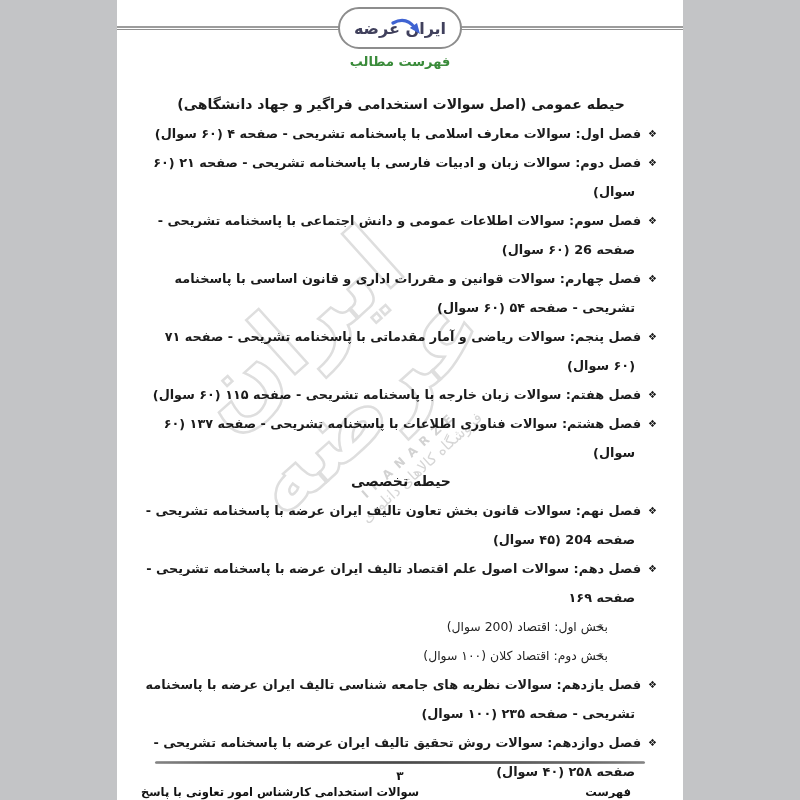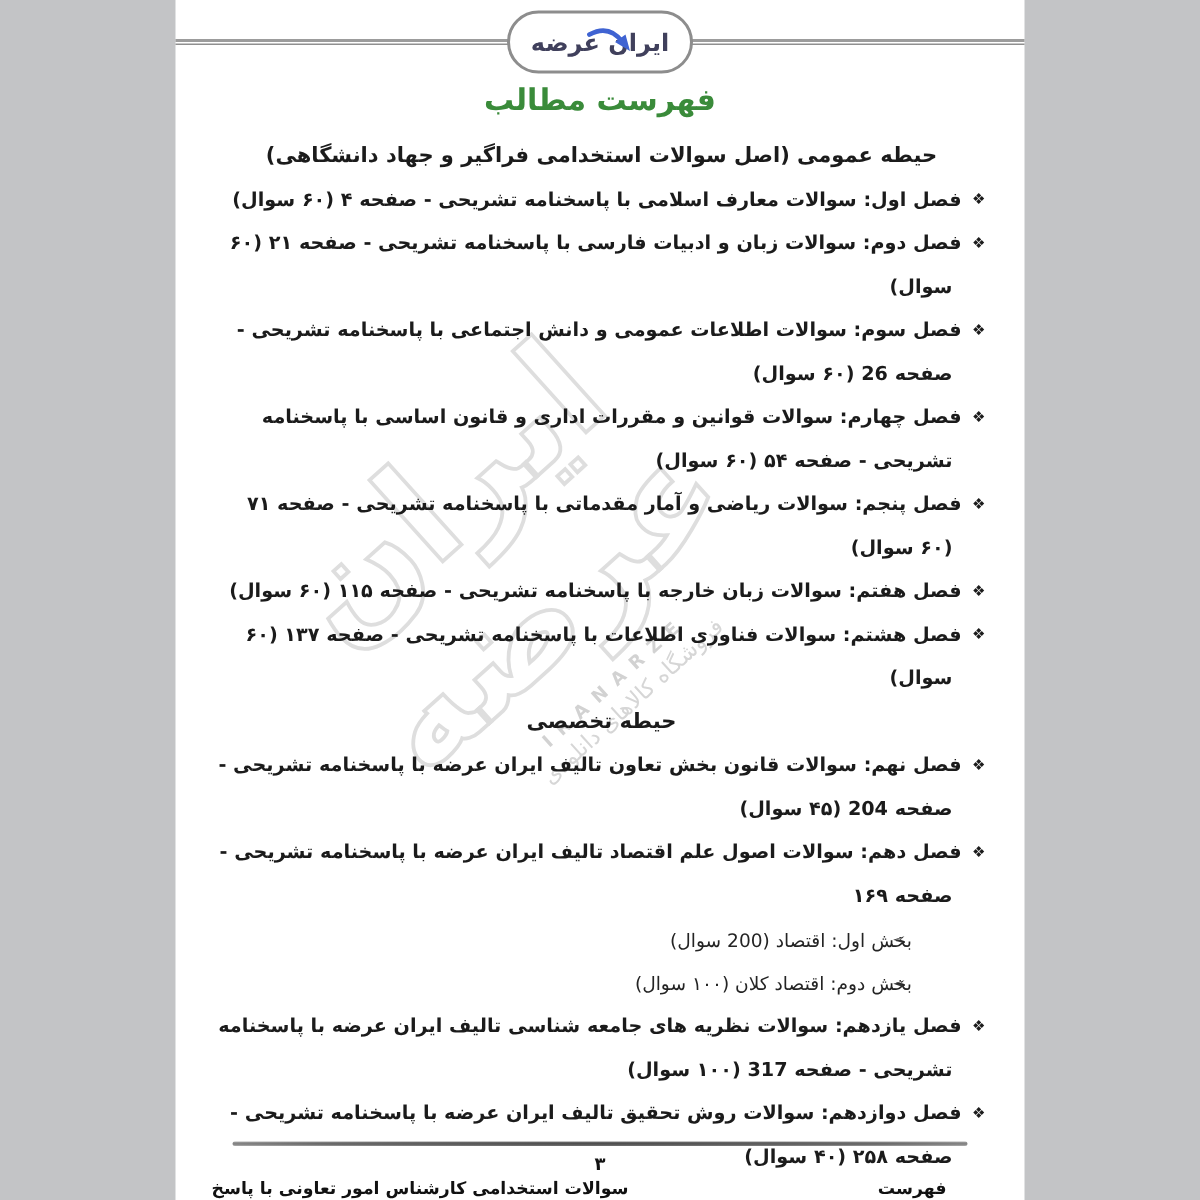--- a/index.html
+++ b/index.html
@@ -19,21 +19,21 @@
   
   .wm { position:absolute; top:240px; left:15px; width:530px; height:400px;
         transform:rotate(-42deg); z-index:0; text-align:center; pointer-events:none; }
   .wm-big { direction:rtl; font-size:96px; font-weight:bold; line-height:1.05;
             color:transparent; -webkit-text-stroke:2.5px #dedede; }
   .wm-en { font-size:12px; color:#d2d2d2; letter-spacing:7px; margin-top:10px; font-weight:bold; }
   .wm-small { direction:rtl; font-size:15px; color:#d6d6d6; letter-spacing:3px; margin-top:2px; }
 
   
   .content { position:relative; z-index:1; padding-top:54px; }
-  .page-title { text-align:center; font-size:20px; font-weight:bold; color:#3a8b3a; height:24px; }
+  .page-title { text-align:center; font-size:13px; font-weight:bold; color:#3a8b3a; height:24px; }
   .toc { direction:rtl; padding:12px 26px 0 28px; }
   .row { text-align:right; line-height:29px; font-size:12.8px; font-weight:bold; color:#1b1b1b; }
   .row.section { text-align:center; font-size:14px; }
   .row.chapter { padding-right:22px; text-indent:-22px; }
   .row.sub { padding-right:62px; text-indent:-20px; font-weight:normal; font-size:12.4px; color:#242424; }
   .bullet { font-size:10px; margin-left:7px; vertical-align:1px; }
   .sub .bullet { display:inline-block; transform:scaleX(-1); font-size:11px; color:#333; }
 
   
   .footer-rule { position:absolute; bottom:36px; left:38px; right:38px; height:3px;
@@ -75,21 +75,21 @@
           <div class="row chapter"><span class="bullet">❖</span><span>فصل سوم: سوالات اطلاعات عمومی و دانش اجتماعی با پاسخنامه تشریحی - صفحه 26 (۶۰ سوال)</span></div>
           <div class="row chapter"><span class="bullet">❖</span><span>فصل چهارم: سوالات قوانین و مقررات اداری و قانون اساسی با پاسخنامه تشریحی - صفحه ۵۴ (۶۰ سوال)</span></div>
           <div class="row chapter"><span class="bullet">❖</span><span>فصل پنجم: سوالات ریاضی و آمار مقدماتی با پاسخنامه تشریحی - صفحه ۷۱ (۶۰ سوال)</span></div>
           <div class="row chapter"><span class="bullet">❖</span><span>فصل هفتم: سوالات زبان خارجه با پاسخنامه تشریحی - صفحه ۱۱۵ (۶۰ سوال)</span></div>
           <div class="row chapter"><span class="bullet">❖</span><span>فصل هشتم: سوالات فناوری اطلاعات با پاسخنامه تشریحی - صفحه ۱۳۷ (۶۰ سوال)</span></div>
           <div class="row section"><span>حیطه تخصصی</span></div>
           <div class="row chapter"><span class="bullet">❖</span><span>فصل نهم: سوالات قانون بخش تعاون تالیف ایران عرضه با پاسخنامه تشریحی - صفحه 204 (۴۵ سوال)</span></div>
           <div class="row chapter"><span class="bullet">❖</span><span>فصل دهم: سوالات اصول علم اقتصاد تالیف ایران عرضه با پاسخنامه تشریحی - صفحه ۱۶۹</span></div>
           <div class="row sub"><span class="bullet">➢</span><span>بخش اول: اقتصاد (200 سوال)</span></div>
           <div class="row sub"><span class="bullet">➢</span><span>بخش دوم: اقتصاد کلان (۱۰۰ سوال)</span></div>
-          <div class="row chapter"><span class="bullet">❖</span><span>فصل یازدهم: سوالات نظریه های جامعه شناسی تالیف ایران عرضه با پاسخنامه تشریحی - صفحه 317 (۱۰۰ سوال)</span></div>
+          <div class="row chapter"><span class="bullet">❖</span><span>فصل یازدهم: سوالات نظریه های جامعه شناسی تالیف ایران عرضه با پاسخنامه تشریحی - صفحه ۲۳۵ (۱۰۰ سوال)</span></div>
           <div class="row chapter"><span class="bullet">❖</span><span>فصل دوازدهم: سوالات روش تحقیق تالیف ایران عرضه با پاسخنامه تشریحی - صفحه ۲۵۸ (۴۰ سوال)</span></div>
         </div>
     </div>
 
     <div class="footer-rule"></div>
     <div class="page-num">۳</div>
     <div class="footer-row">
       <span>فهرست</span>
       <span>سوالات استخدامی کارشناس امور تعاونی با پاسخ</span>
     </div>

